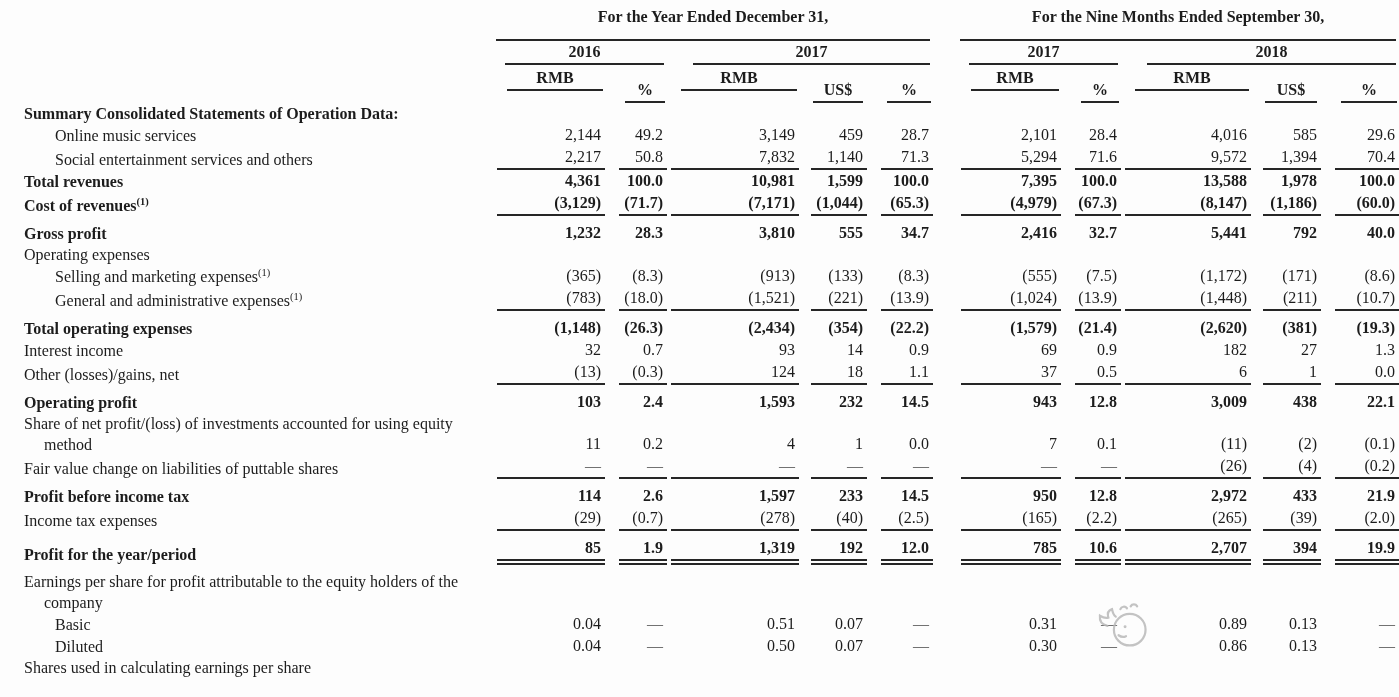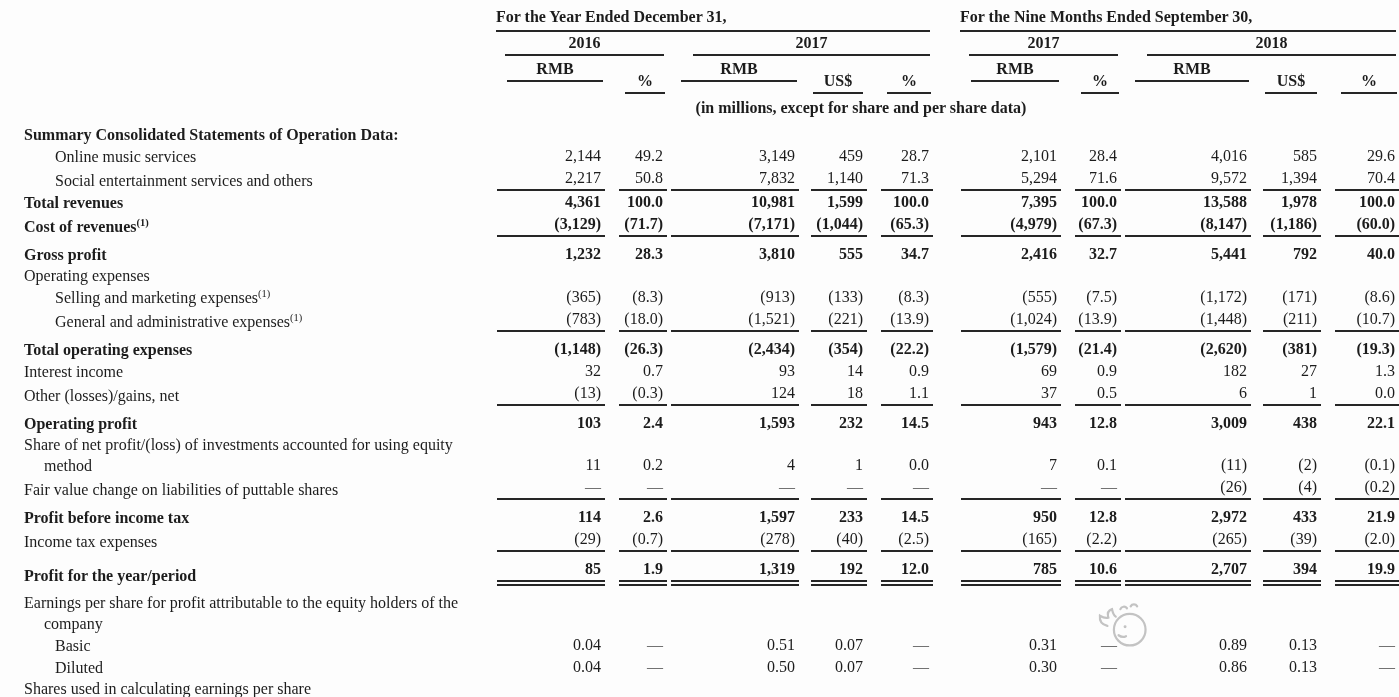--- a/index.html
+++ b/index.html
@@ -4,21 +4,21 @@
 <style>
   html,body { margin:0; padding:0; }
   body {
     width:1399px; height:697px; overflow:hidden; position:relative;
     background:#fdfdfd; color:#1c1c1c;
     font-family:"Liberation Serif", serif;
   }
   table { border-collapse:collapse; table-layout:fixed; width:1399px; margin-top:6px; }
   td { padding:0; vertical-align:bottom; font-size:16px; line-height:21px; }
   
-  .gh-inner { font-weight:bold; border-bottom:2px solid #262626; padding-bottom:3px; margin:0 3px; white-space:nowrap; }
+  .gh-inner { font-weight:bold; text-align:center; border-bottom:2px solid #262626; padding-bottom:12px; margin:0 3px; white-space:nowrap; }
   .yh { font-weight:bold; text-align:center; border-bottom:2px solid #262626; padding-bottom:1px; }
   .y-first  { margin:0 3px 0 12px;text-align:center; }
   .y-second { margin:0 3px 0 26px; }
   .uh { font-weight:bold; text-align:center; border-bottom:2px solid #262626; padding:2px 0 1px; }
   .u-rmb { margin:0 2px 12px 14px; }
   .u-pct { margin:0 2px 0 20px; }
   .u-usd { margin:0 4px 0 14px; }
   .note { font-weight:bold; text-align:center; padding:3px 170px 6px 0; white-space:nowrap; }
   
   .lbl { text-align:left; padding-left:24px; }
@@ -119,24 +119,20 @@
       <td>
           <div class="uh u-rmb">RMB</div>
         </td>
       <td>
           <div class="uh u-usd">US$</div>
         </td>
       <td>
           <div class="uh u-pct">%</div>
         </td>
     </tr>
-    <tr>
-      <td></td>
-      <td colspan="11" class="note">(in millions, except for share and per share data)</td>
-    </tr>
   </thead>
   <tbody>
       <tr class="bold">
         <td class="lbl"><span>Summary Consolidated Statements of Operation Data:</span></td>
         <td class="rmb"></td>
         <td class="pct"></td>
         <td class="rmb"></td>
         <td class="usd"></td>
         <td class="pct"></td>
         <td></td>

